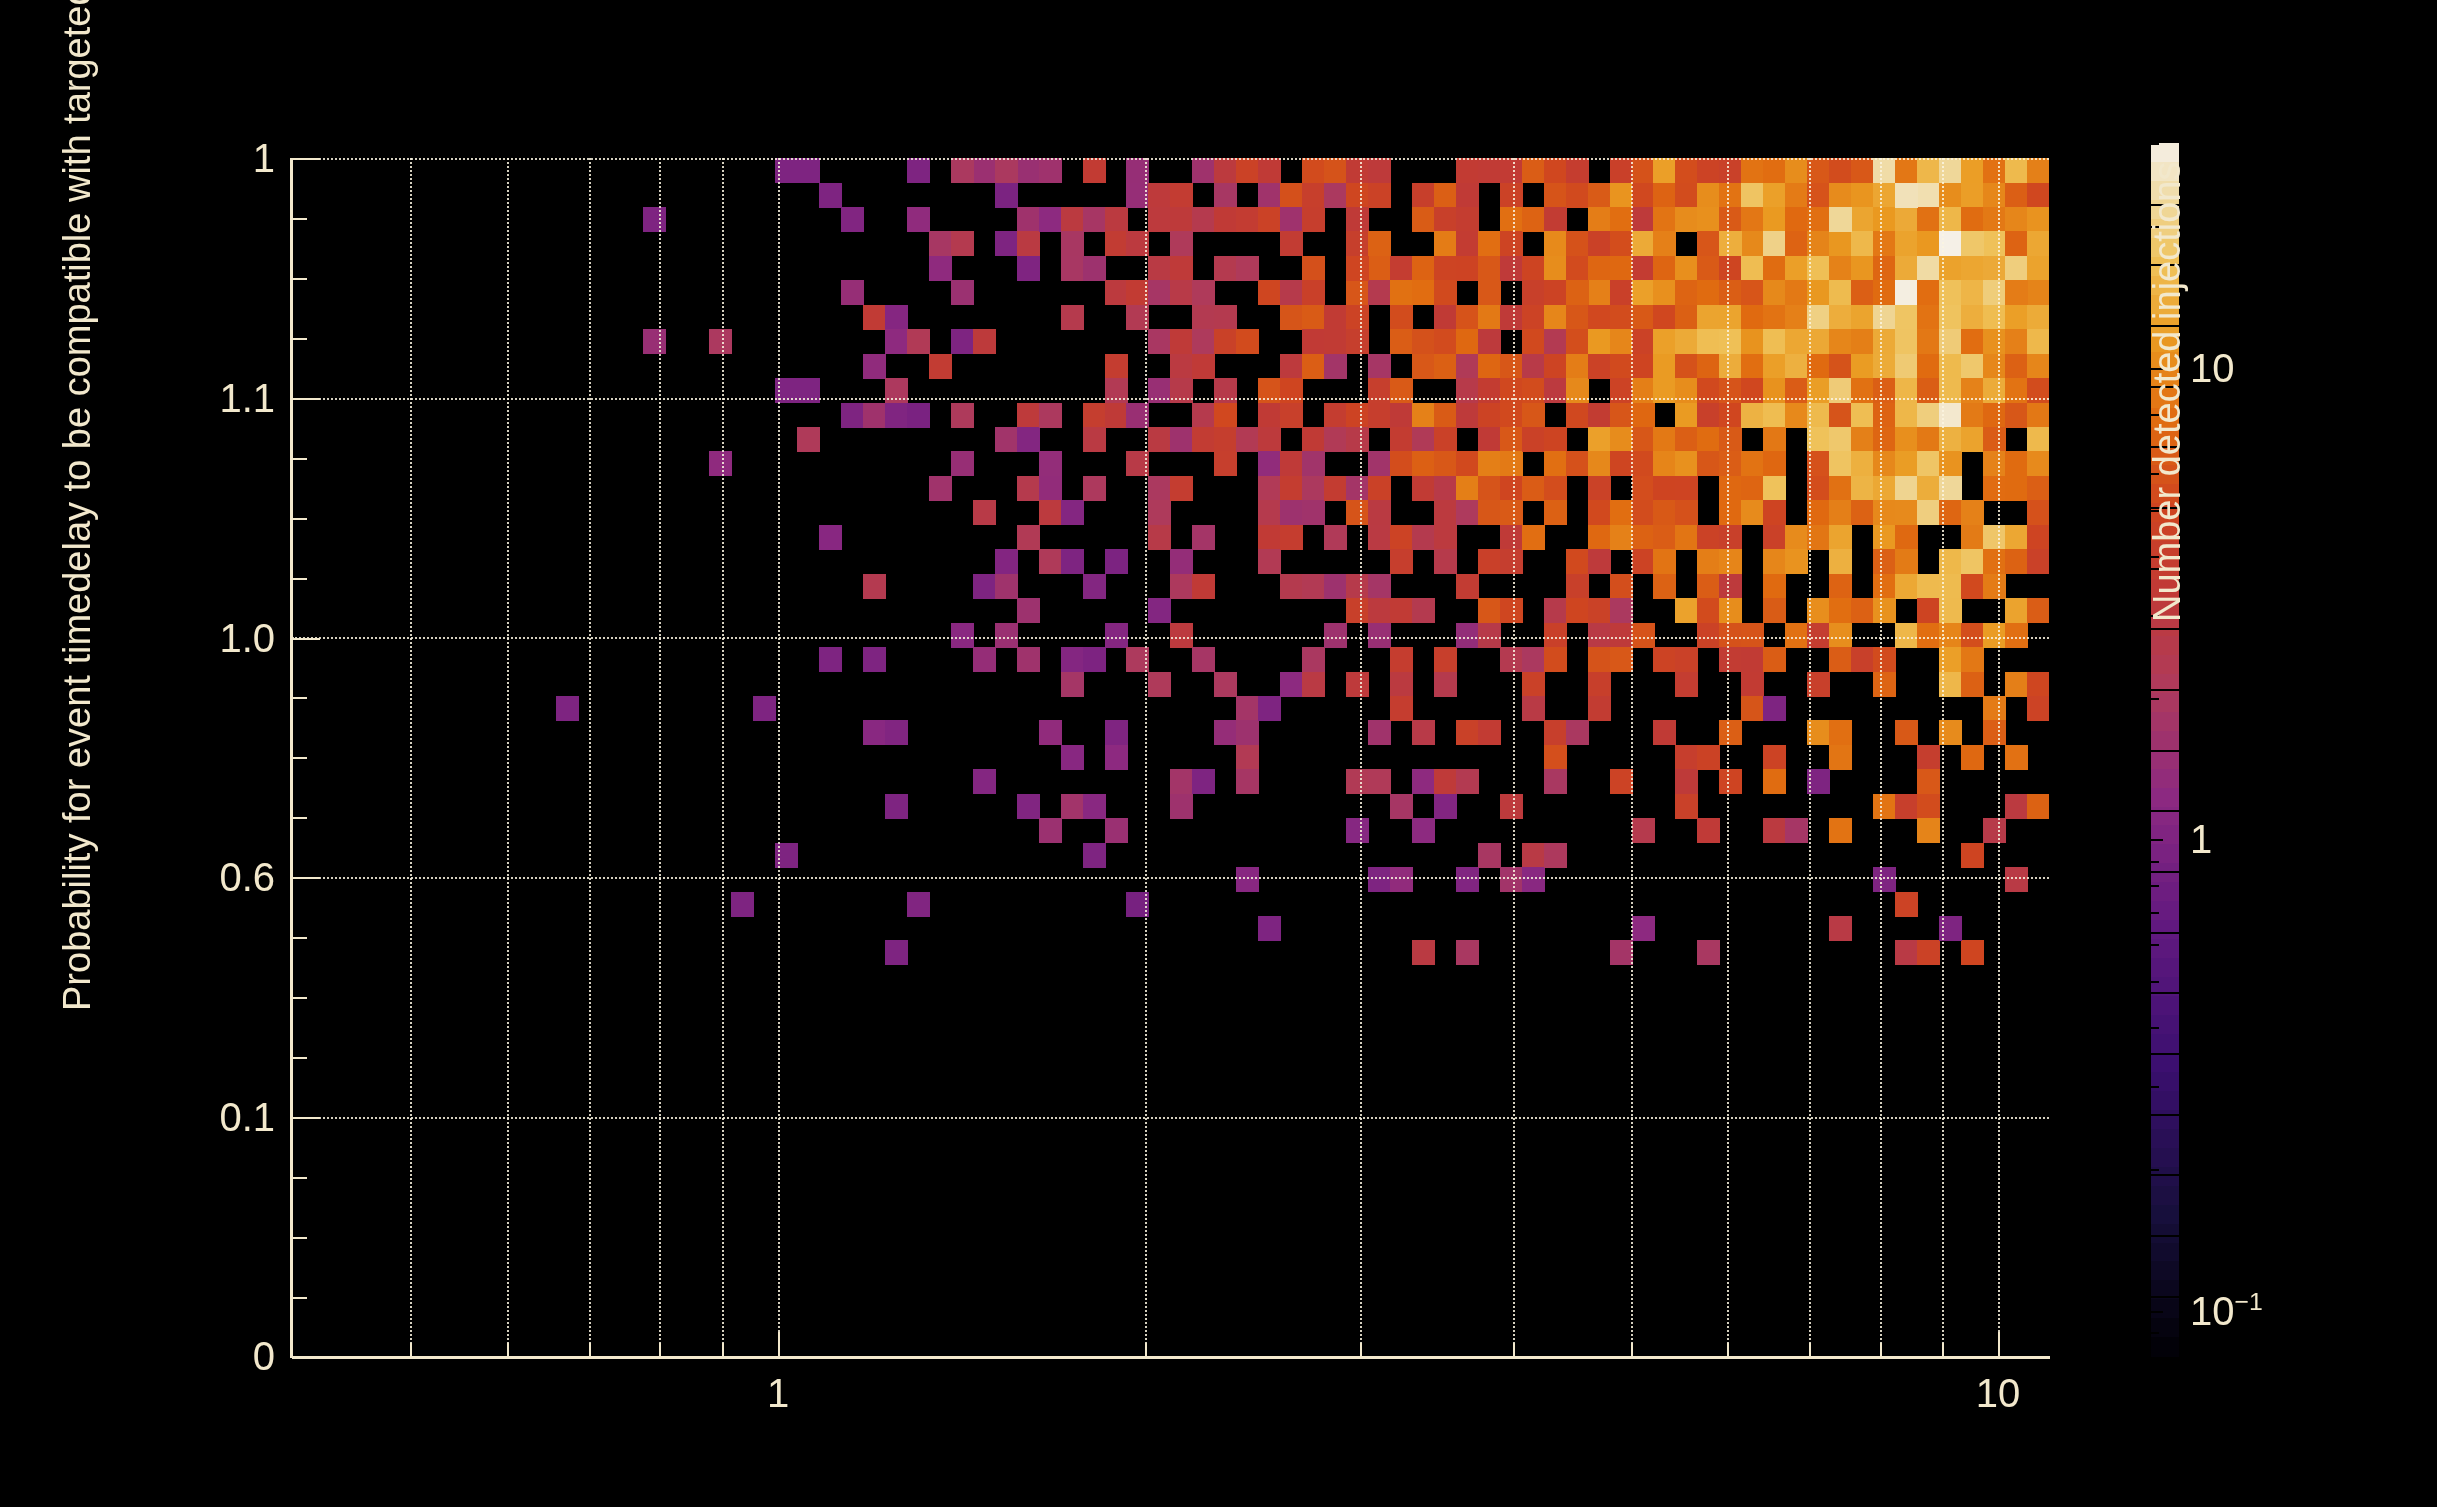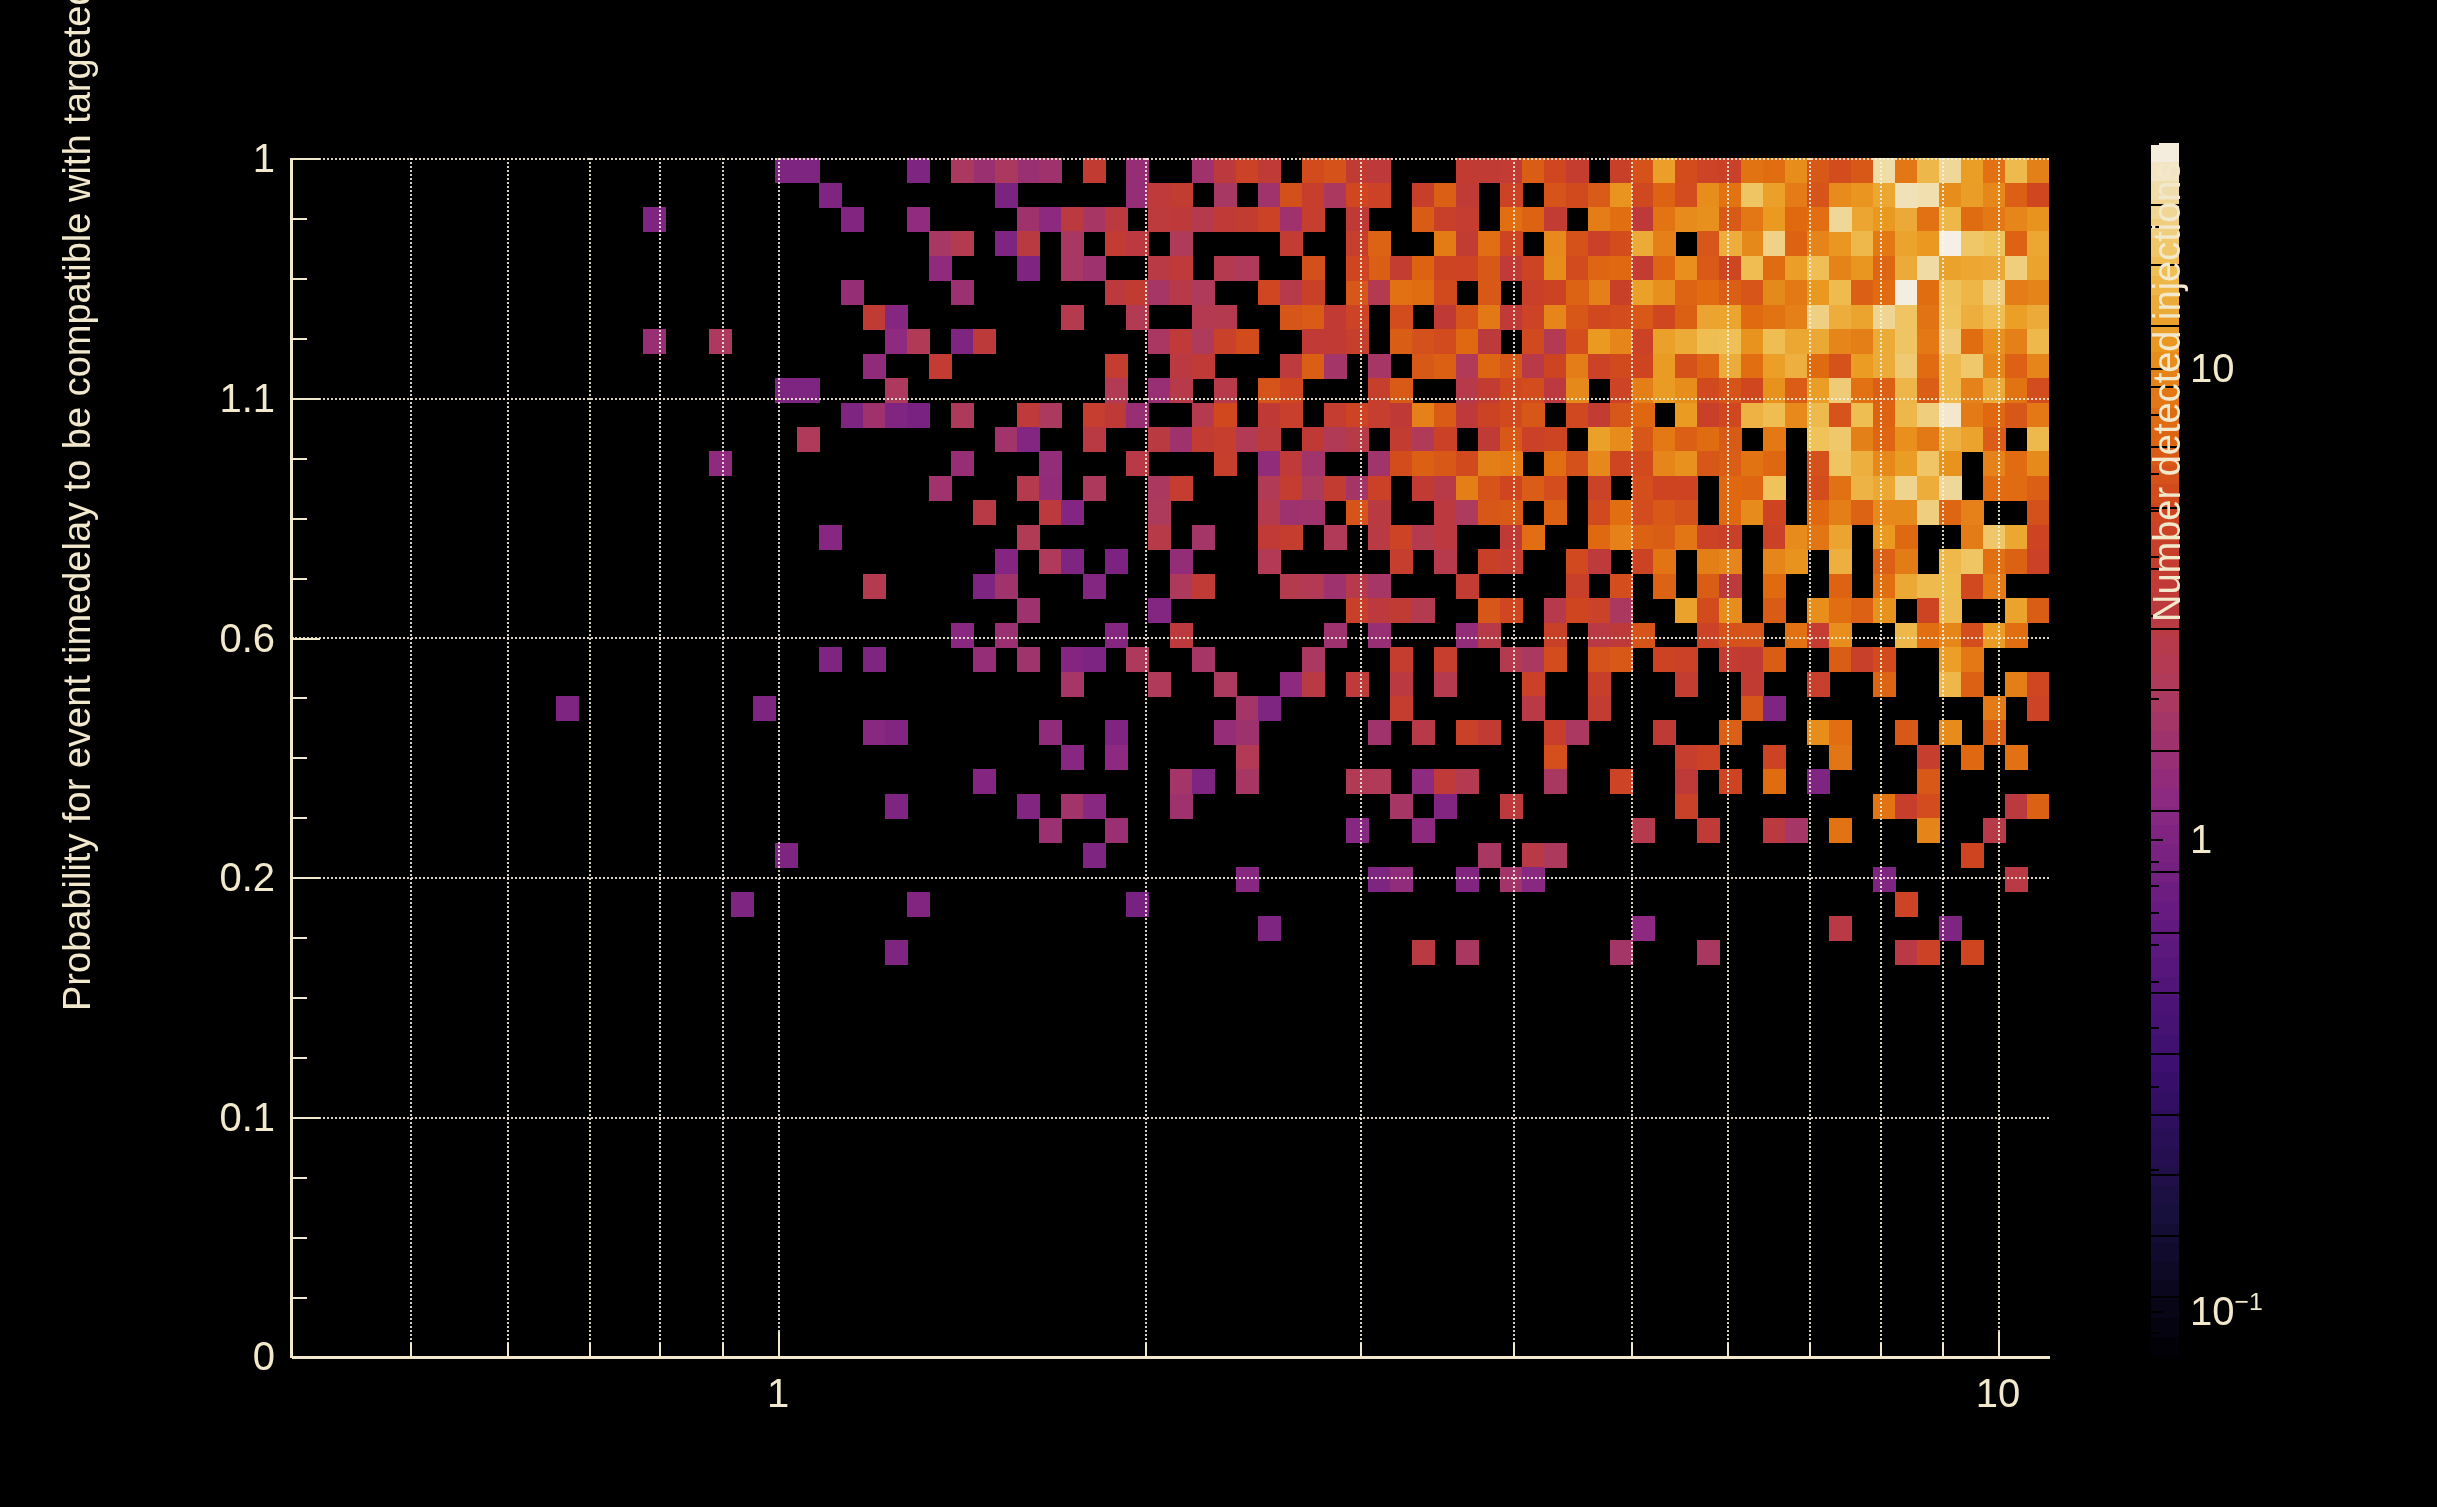--- a/index.html
+++ b/index.html
@@ -996,22 +996,22 @@
       <div class="tickYm" style="top: 578px;"></div>
       <div class="tickYm" style="top: 518px;"></div>
       <div class="tickYm" style="top: 458px;"></div>
       <div class="tickYm" style="top: 338px;"></div>
       <div class="tickYm" style="top: 278px;"></div>
       <div class="tickYm" style="top: 218px;"></div>
     </div>
   <div id="ylabels">
       <div class="ylab" style="top: 1356px; right: 2163px;">0</div>
       <div class="ylab" style="top: 1117px; right: 2163px;">0.1</div>
-      <div class="ylab" style="top: 877px; right: 2163px;">0.2</div>
-      <div class="ylab" style="top: 638px; right: 2163px;">0.6</div>
+      <div class="ylab" style="top: 877px; right: 2163px;">0.6</div>
+      <div class="ylab" style="top: 638px; right: 2163px;">1.0</div>
       <div class="ylab" style="top: 398px; right: 2163px;">1.1</div>
       <div class="ylab" style="top: 158px; right: 2163px;">1</div>
     </div>
   <div id="xticks">
       <div class="tickX" style="left: 778px;"></div>
       <div class="tickX" style="left: 1998px;"></div>
       <div class="tickXm" style="left: 410px;"></div>
       <div class="tickXm" style="left: 507px;"></div>
       <div class="tickXm" style="left: 589px;"></div>
       <div class="tickXm" style="left: 659px;"></div>

